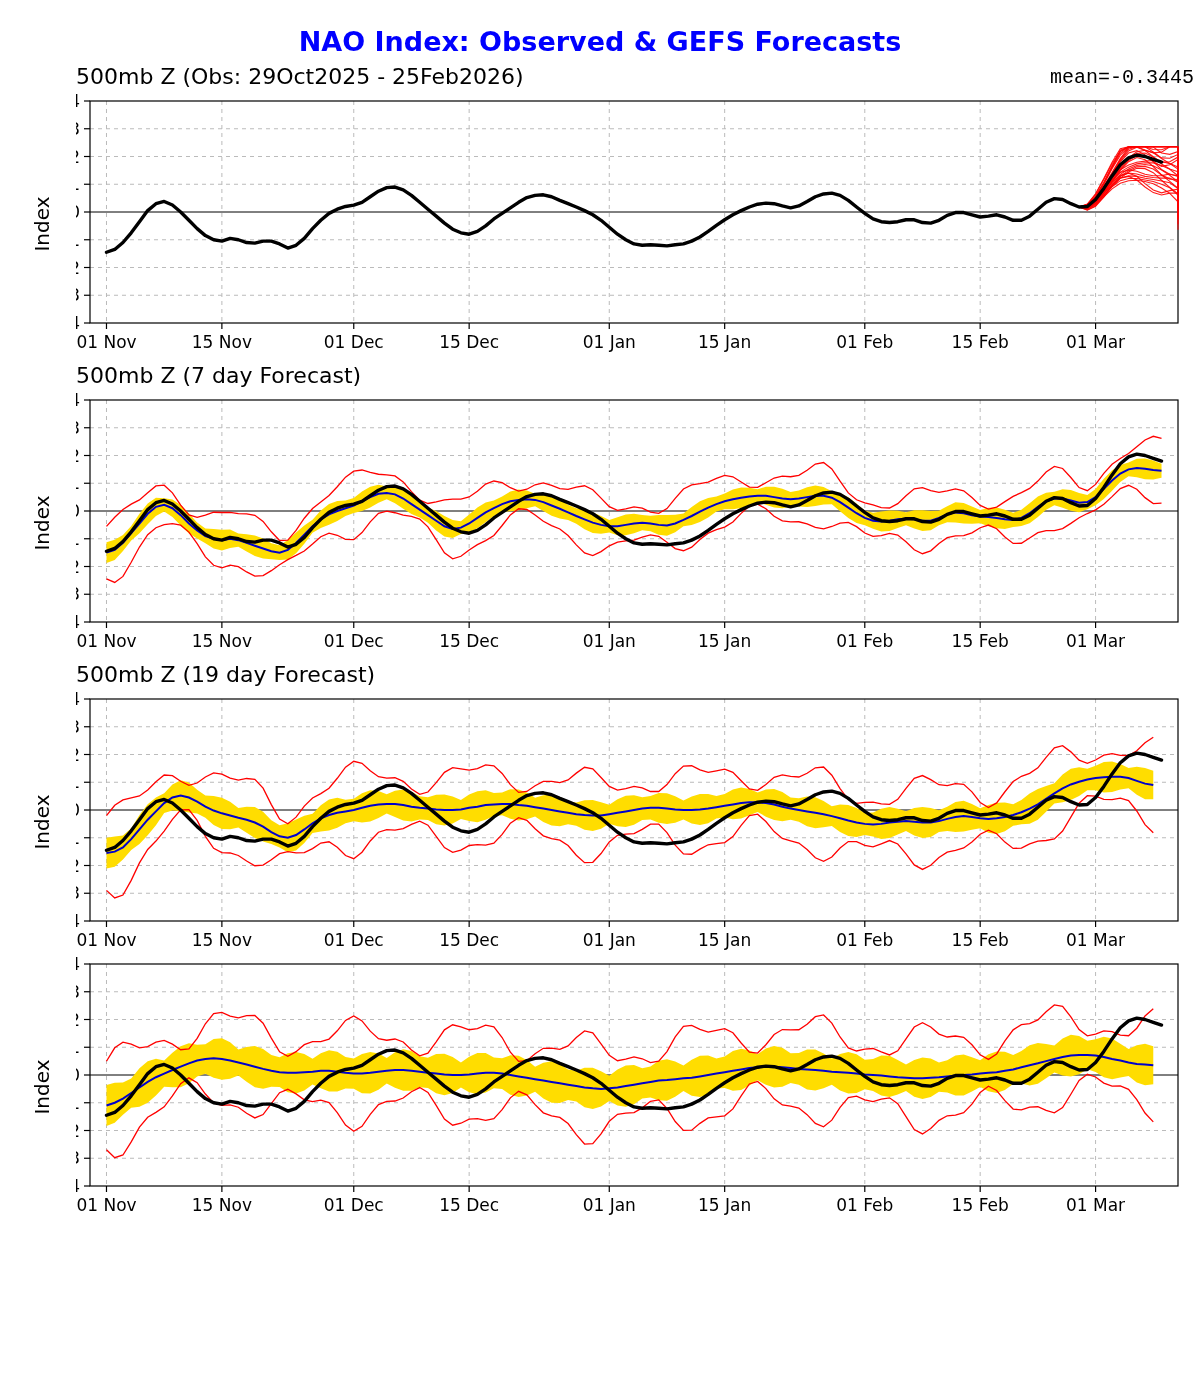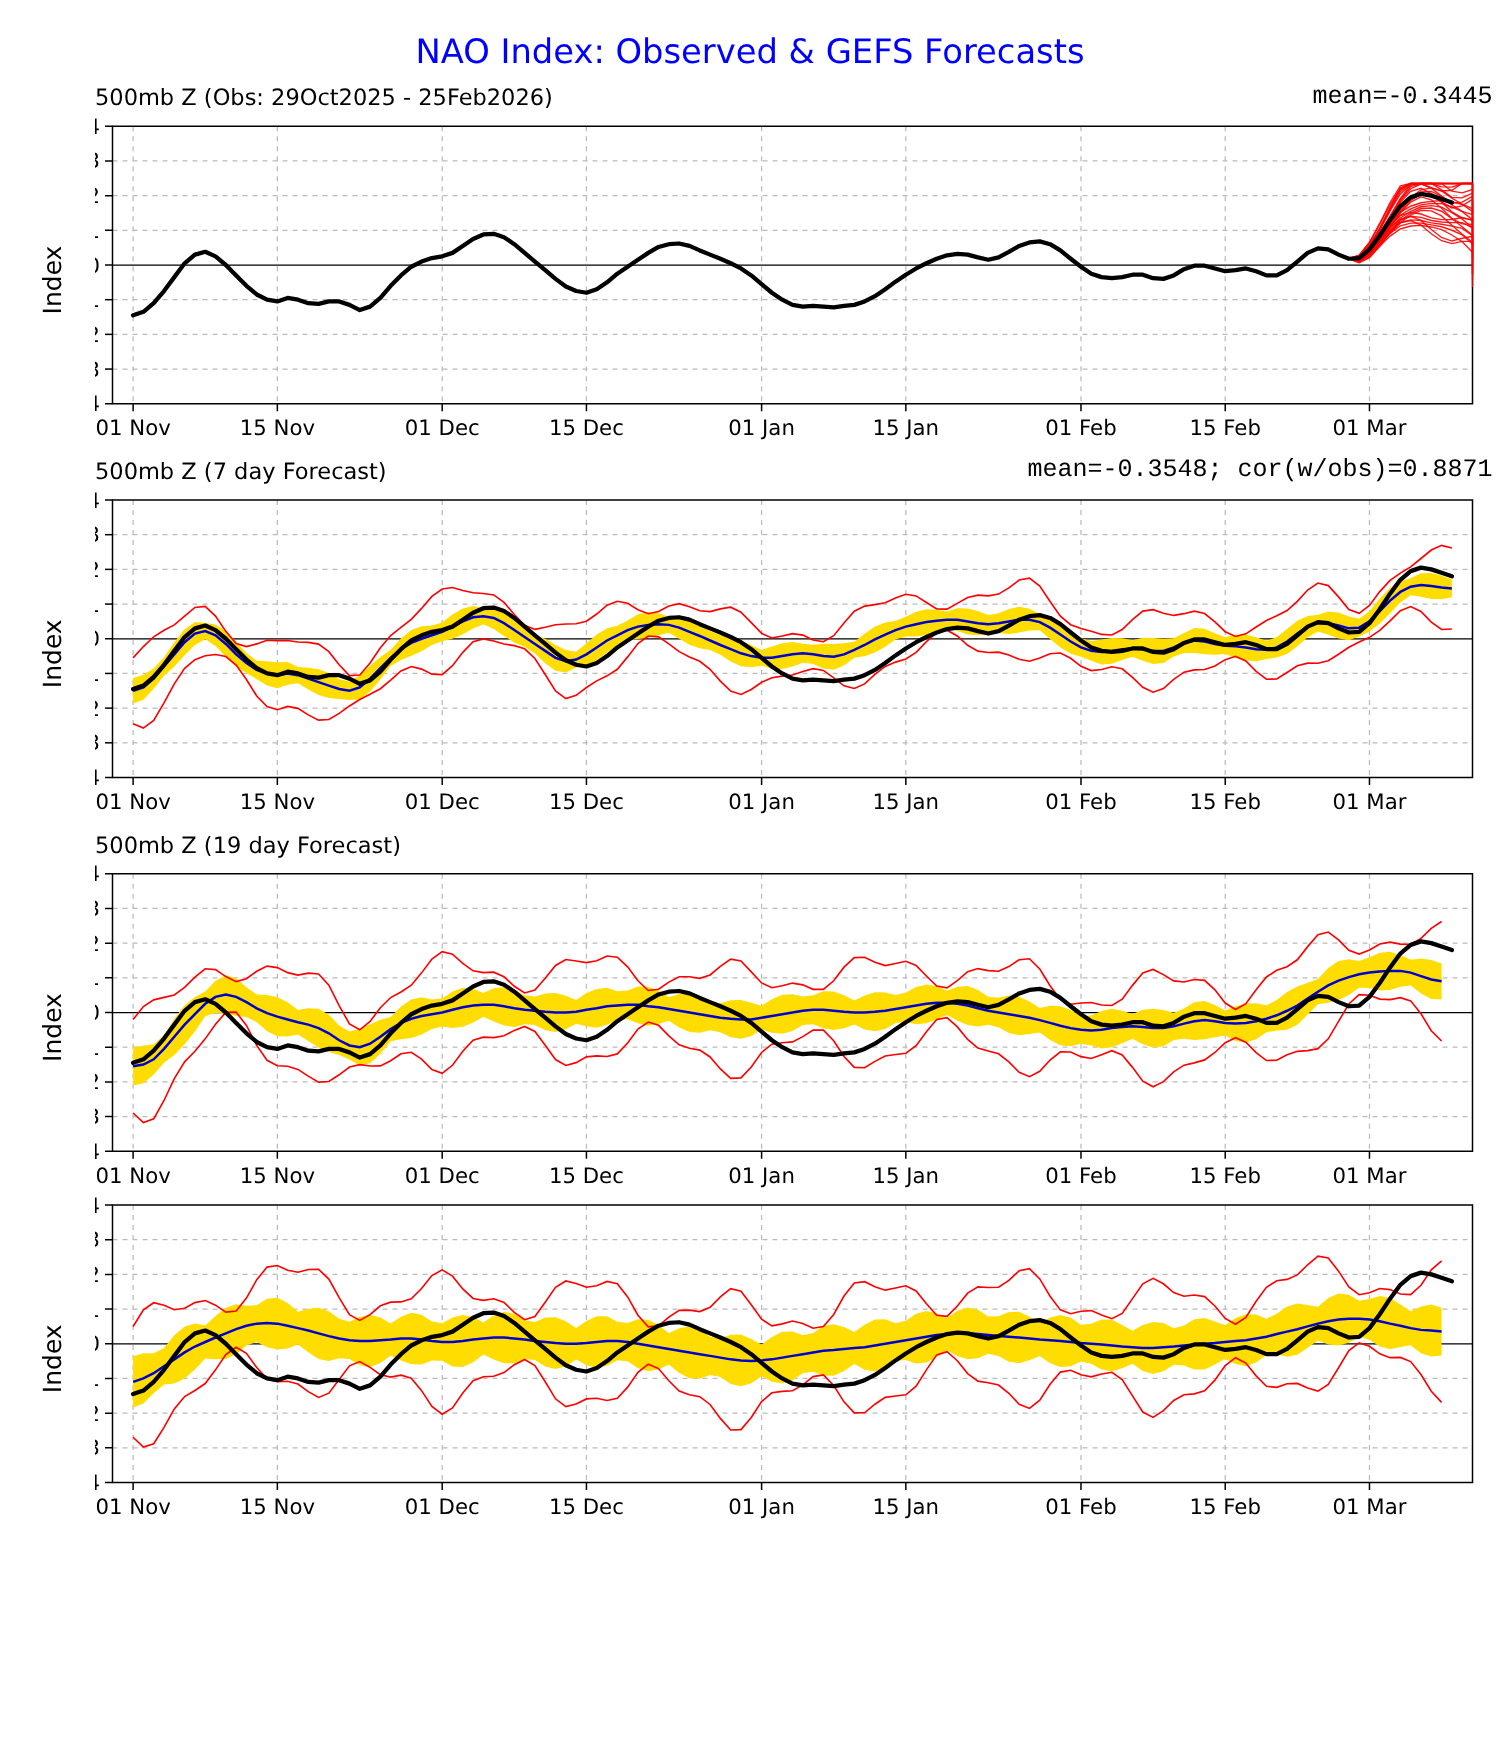--- a/index.html
+++ b/index.html
@@ -5,29 +5,29 @@
   html,body{margin:0;padding:0;}
   body{
     width:1200px;height:1400px;background:#ffffff;
     font-family:"DejaVu Sans","Liberation Sans",sans-serif;
     color:#000;overflow:hidden;
   }
   #main-title{
     text-align:center;
     color:#0000ff;
     font-size:27px;
-    font-weight:normal;
+    font-weight:bold;
     padding-top:26px;
     letter-spacing:0px;
   }
   .panel{position:relative;width:1200px;}
   .panel-head{position:relative;height:34px;}
   .panel-title{
     position:absolute;left:76px;bottom:2px;
-    font-size:18px;color:#000;white-space:nowrap;
+    font-size:22px;color:#000;white-space:nowrap;
   }
   .panel-stat{
     position:absolute;right:6px;bottom:2px;
     font-size:20px;color:#000;white-space:nowrap;font-family:Liberation Mono, monospace;
   }
   .plotwrap{position:relative;margin-left:76px;}
   .ylabel{
     position:absolute;
     left:-62px;
     top:50%;
@@ -130,21 +130,20 @@
         <path d="M1003.09 116.00 L1011.33 117.35 L1019.58 111.35 L1027.82 100.73 L1036.06 89.54 L1044.30 81.47 L1052.55 78.93 L1060.79 80.19 L1069.03 83.28 L1077.27 84.74 L1085.52 84.61 L1093.76 83.03 L1102.00 85.35 L1102.00 91.85 L1102.00 99.99 L1102.00 105.70 L1102.00 105.94 L1102.00 100.94 L1102.00 94.42 L1102.00 91.57 L1102.00 95.78 " fill="none" stroke="#ff0000" stroke-width="1.1" opacity="0.9"></path>
         <path d="M1003.09 116.00 L1011.33 115.63 L1019.58 108.41 L1027.82 97.69 L1036.06 87.00 L1044.30 78.70 L1052.55 73.99 L1060.79 71.22 L1069.03 70.10 L1077.27 69.44 L1085.52 70.53 L1093.76 72.60 L1102.00 78.15 L1102.00 84.40 L1102.00 87.60 L1102.00 85.50 L1102.00 79.10 L1102.00 72.43 L1102.00 70.20 L1102.00 74.78 L1102.00 84.32 " fill="none" stroke="#ff0000" stroke-width="1.1" opacity="0.9"></path>
         <path d="M30.48 161.24 L38.73 158.46 L46.97 151.52 L55.21 141.81 L63.45 130.71 L71.70 119.61 L79.94 112.68 L88.18 110.45 L96.42 114.06 L104.67 121.00 L112.91 129.32 L121.15 137.65 L129.39 144.59 L137.64 148.75 L145.88 150.14 L154.12 147.36 L162.36 148.75 L170.61 151.52 L178.85 152.08 L187.09 150.14 L195.33 150.14 L203.58 152.91 L211.82 157.07 L220.06 154.30 L228.30 147.36 L236.55 137.65 L244.79 129.32 L253.03 122.39 L261.27 118.22 L269.52 115.45 L277.76 114.06 L286.00 111.29 L294.24 105.74 L302.48 100.19 L310.73 96.58 L318.97 96.03 L327.21 98.80 L335.45 104.35 L343.70 111.29 L351.94 118.22 L360.18 125.16 L368.42 132.10 L376.67 138.21 L384.91 141.81 L393.15 143.20 L401.39 140.43 L409.64 134.88 L417.88 127.94 L426.12 122.39 L434.36 116.84 L442.61 111.29 L450.85 106.57 L459.09 104.35 L467.33 103.80 L475.58 105.74 L483.82 109.34 L492.06 112.68 L500.30 116.00 L508.55 119.61 L516.79 123.77 L525.03 129.32 L533.27 136.26 L541.52 143.20 L549.76 148.75 L558.00 152.91 L566.24 154.30 L574.48 153.75 L582.73 154.30 L590.97 154.85 L599.21 153.75 L607.45 152.91 L615.70 150.14 L623.94 145.98 L632.18 140.43 L640.42 134.32 L648.67 128.77 L656.91 123.77 L665.15 119.61 L673.39 116.00 L681.64 113.23 L689.88 112.12 L698.12 112.68 L706.36 114.89 L714.61 116.84 L722.85 114.89 L731.09 110.45 L739.33 105.74 L747.58 102.96 L755.82 102.13 L764.06 104.35 L772.30 109.34 L780.55 116.00 L788.79 122.39 L797.03 127.94 L805.27 130.71 L813.52 131.55 L821.76 130.71 L830.00 128.77 L838.24 128.77 L846.48 131.55 L854.73 132.10 L862.97 129.32 L871.21 124.33 L879.45 121.55 L887.70 121.55 L895.94 123.77 L904.18 125.99 L912.42 125.16 L920.67 123.77 L928.91 125.99 L937.15 129.32 L945.39 129.32 L953.64 125.16 L961.88 118.22 L970.12 111.29 L978.36 107.68 L986.61 108.51 L994.85 112.68 L1003.09 116.00 L1011.33 115.45 L1019.58 108.51 L1027.82 97.41 L1036.06 84.93 L1044.30 73.82 L1052.55 66.89 L1060.79 64.11 L1069.03 65.50 L1077.27 68.28 L1085.52 71.05 " fill="none" stroke="#000000" stroke-width="3.4" stroke-linejoin="round" stroke-linecap="round"></path>
       </svg>
   </div>
 </div>
 
 <div class="panel">
   <div class="panel-head">
     <div class="panel-title">500mb Z (7 day Forecast)</div>
-    <div class="panel-stat">mean=-0.3548; cor(w/obs)=0.8871</div>
   </div>
   <div class="plotwrap">
     <div class="ylabel">Index</div>
     <svg class="svgbox" id="svg-fcst07" width="1118" height="265">
         <line x1="30.484848484848484" y1="10" x2="30.484848484848484" y2="232" stroke="#bbbbbb" stroke-width="1" stroke-dasharray="4,4"></line>
         <line x1="145.87878787878788" y1="10" x2="145.87878787878788" y2="232" stroke="#bbbbbb" stroke-width="1" stroke-dasharray="4,4"></line>
         <line x1="277.75757575757575" y1="10" x2="277.75757575757575" y2="232" stroke="#bbbbbb" stroke-width="1" stroke-dasharray="4,4"></line>
         <line x1="393.1515151515152" y1="10" x2="393.1515151515152" y2="232" stroke="#bbbbbb" stroke-width="1" stroke-dasharray="4,4"></line>
         <line x1="533.2727272727273" y1="10" x2="533.2727272727273" y2="232" stroke="#bbbbbb" stroke-width="1" stroke-dasharray="4,4"></line>
         <line x1="648.6666666666667" y1="10" x2="648.6666666666667" y2="232" stroke="#bbbbbb" stroke-width="1" stroke-dasharray="4,4"></line>

